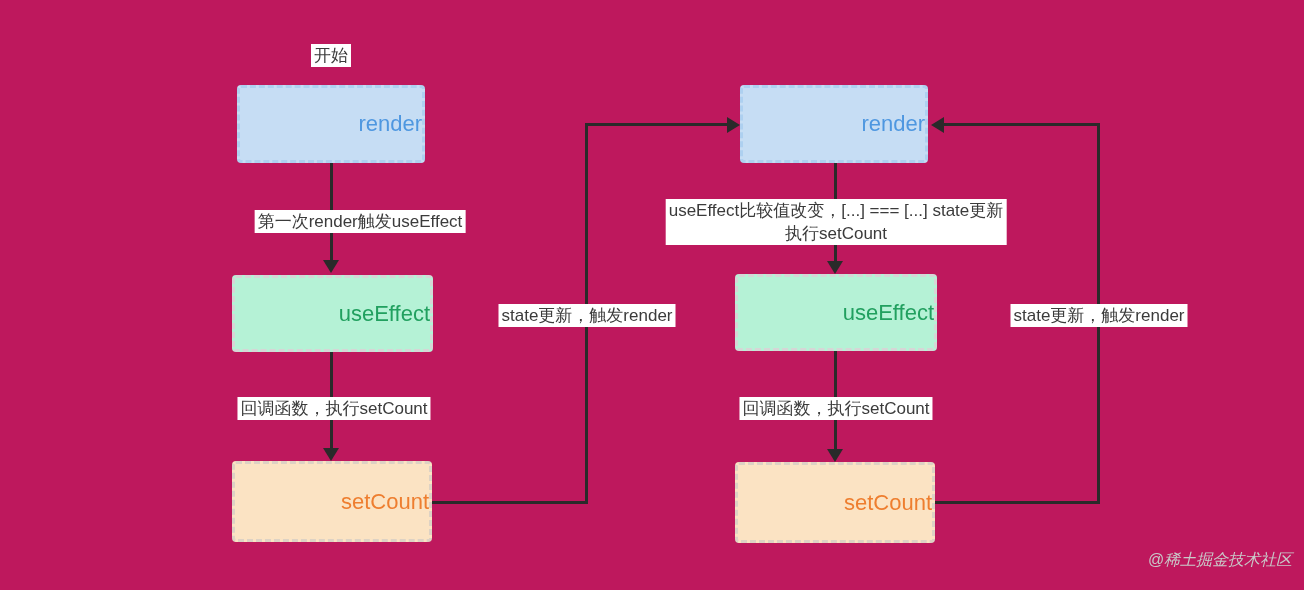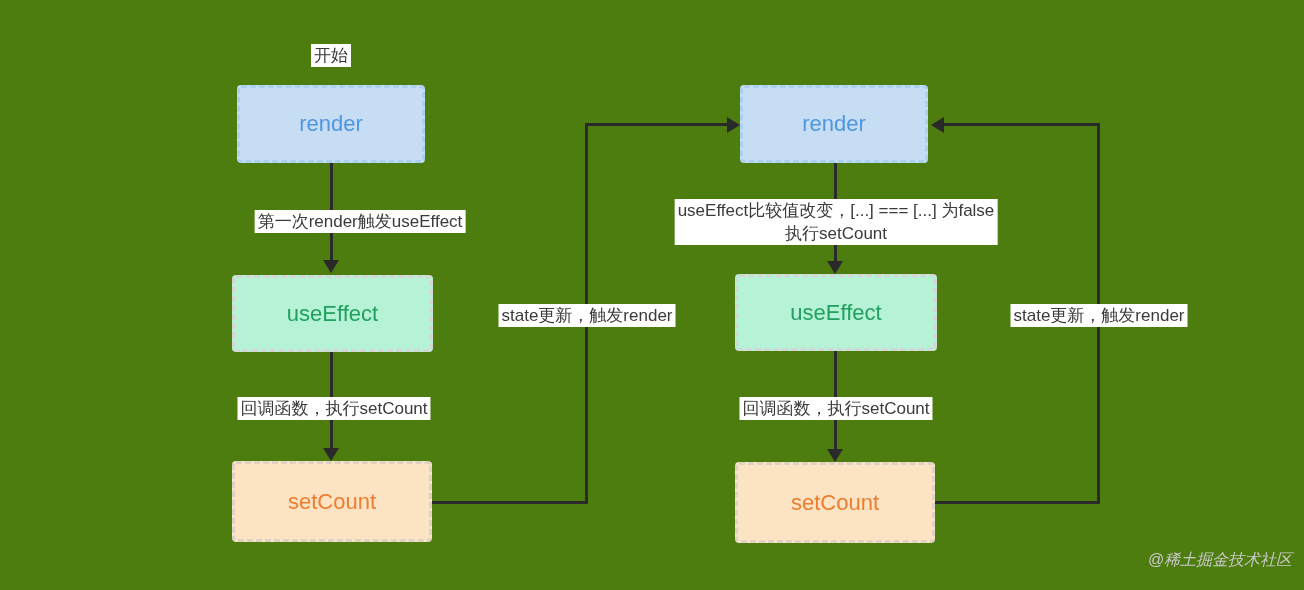--- a/index.html
+++ b/index.html
@@ -1,30 +1,30 @@
 <!DOCTYPE html>
 <html style="--render-fill: #c6ddf4; --render-border: #aed0f0; --render-text: #4e97e0; --useeffect-fill: #b5f2d6; --useeffect-border: #d6d6d6; --useeffect-text: #21a05f; --setcount-fill: #fbe3c3; --setcount-border: #ddd2c4; --setcount-text: #ee7e2f; --line: #2a2a2a; --label-text: #3b3b3b; --watermark: #c9c9c9;"><head>
 <meta charset="utf-8">
 <style>
   html, body { margin: 0; padding: 0; background: #ffffff; }
   #canvas {
     position: relative;
     width: 1304px;
     height: 590px;
-    background: #4d7c0f;
+    background: #be185d;
     overflow: hidden;
     font-family: "Liberation Sans", "DejaVu Sans", sans-serif;
   }
 
   
   .node {
     position: absolute;
     display: flex;
     align-items: center;
-    justify-content: center;
+    justify-content: flex-end;
     font-size: 22px;
     border-radius: 4px;
     border: 3px dashed transparent;
     box-sizing: border-box;
     z-index: 3;
   }
   .node-render {
     background: var(--render-fill);
     border-color: var(--render-border);
     color: var(--render-text);
@@ -167,21 +167,21 @@
   <div class="line line-h" id="loop2-bottom"></div>
   <div class="line line-v" id="loop2-v"></div>
   <div class="line line-h" id="loop2-top"></div>
   <div class="arrowhead ah-left" id="loop2-ah"></div>
 
   <div class="label" id="l-arrow1-label">第一次render触发useEffect</div>
   <div class="label" id="l-arrow2-label">回调函数，执行setCount</div>
   <div class="label" id="l-loop-label">state更新，触发render</div>
 
   <div class="label" id="r-arrow1-label">
-    <div>useEffect比较值改变，[...] === [...] 为false</div>
+    <div>useEffect比较值改变，[...] === [...] state更新</div>
     <div>执行setCount</div>
   </div>
   <div class="label" id="r-arrow2-label">回调函数，执行setCount</div>
   <div class="label" id="r-loop-label">state更新，触发render</div>
 
   <div id="watermark">@稀土掘金技术社区</div>
 
 </div>
 
 </body></html>

